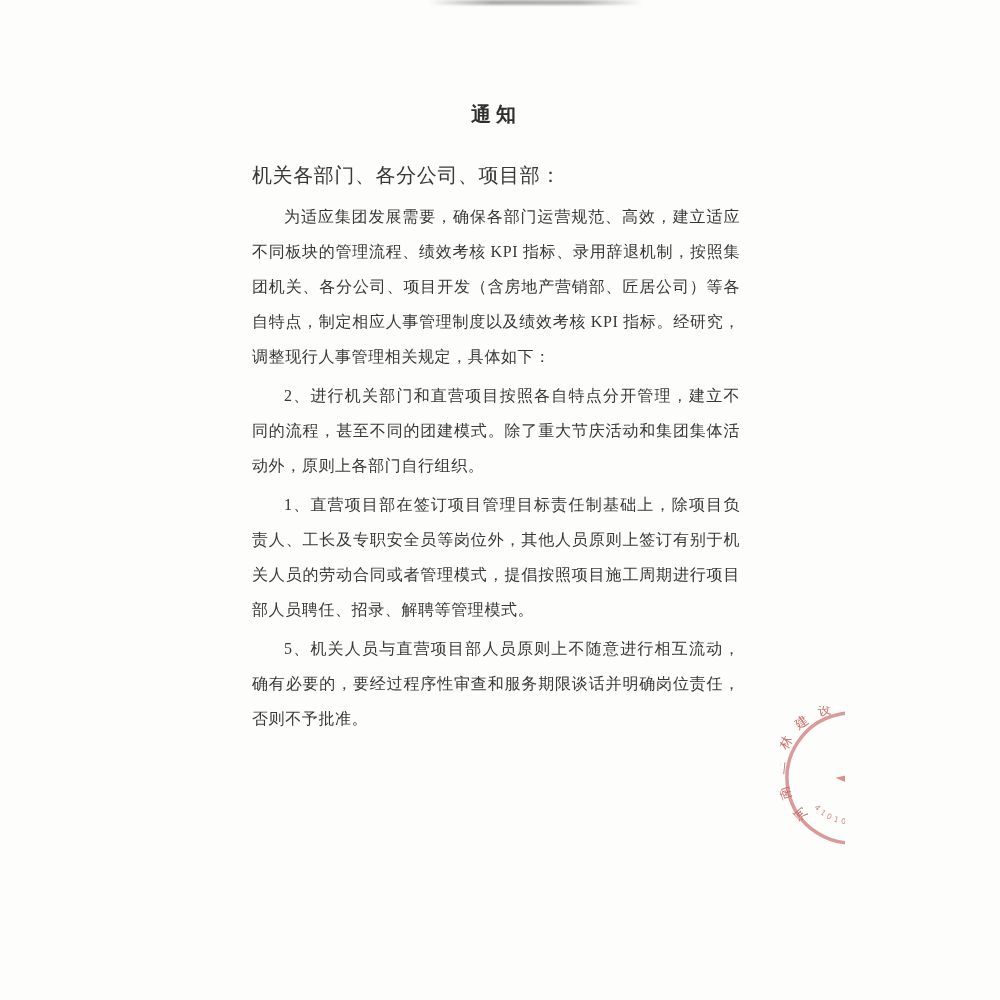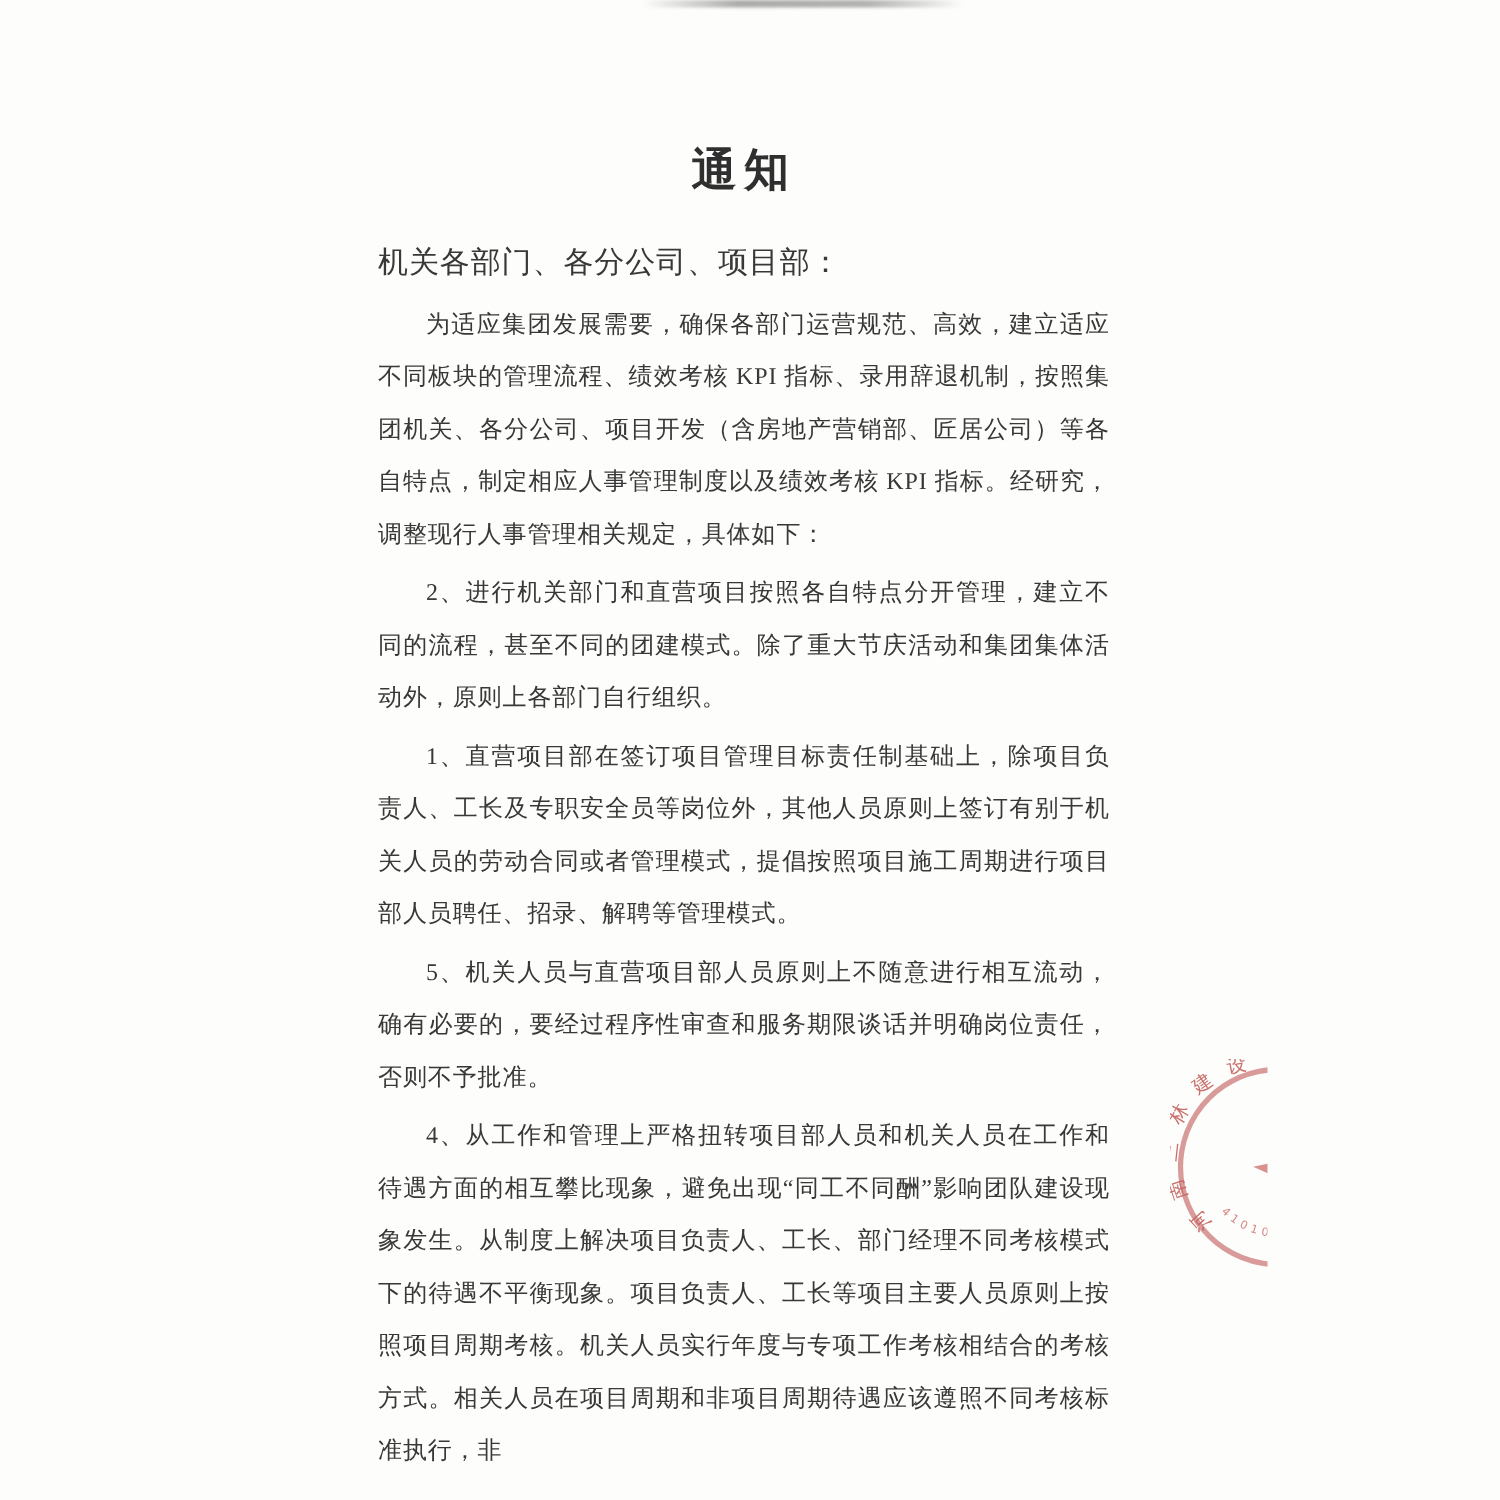--- a/index.html
+++ b/index.html
@@ -16,21 +16,21 @@
     background:linear-gradient(90deg,rgba(120,120,120,0) 0%,rgba(105,105,105,.55) 30%,rgba(105,105,105,.5) 70%,rgba(120,120,120,0) 100%);
     filter:blur(1px);
   }
   .doc{
     position:absolute;left:252px;top:92px;width:488px;
     color:#383838;
   }
   .title{
     margin:0 0 22px 0;
     text-align:center;
-    font-size:30px;line-height:44px;font-weight:600;
+    font-size:20px;line-height:44px;font-weight:600;
     letter-spacing:5px;color:#2f2f2f;
   }
   .salutation{
     margin:0 0 6px 0;
     font-size:20px;line-height:35px;letter-spacing:.6px;
   }
   p.body-par{
     margin:0;
     font-size:16px;line-height:35px;letter-spacing:.6px;
     text-align:justify;text-justify:inter-ideograph;
@@ -60,21 +60,20 @@
 
   <div class="doc">
     <h1 class="title">通知</h1>
 
     <p class="salutation">机关各部门、各分公司、项目部：</p>
 
     <p class="body-par">为适应集团发展需要，确保各部门运营规范、高效，建立适应不同板块的管理流程、绩效考核 KPI 指标、录用辞退机制，按照集团机关、各分公司、项目开发（含房地产营销部、匠居公司）等各自特点，制定相应人事管理制度以及绩效考核 KPI 指标。经研究，调整现行人事管理相关规定，具体如下：</p>
     <p class="body-par item">2、进行机关部门和直营项目按照各自特点分开管理，建立不同的流程，甚至不同的团建模式。除了重大节庆活动和集团集体活动外，原则上各部门自行组织。</p>
     <p class="body-par item">1、直营项目部在签订项目管理目标责任制基础上，除项目负责人、工长及专职安全员等岗位外，其他人员原则上签订有别于机关人员的劳动合同或者管理模式，提倡按照项目施工周期进行项目部人员聘任、招录、解聘等管理模式。</p>
     <p class="body-par item">5、机关人员与直营项目部人员原则上不随意进行相互流动，确有必要的，要经过程序性审查和服务期限谈话并明确岗位责任，否则不予批准。</p>
-    <p class="body-par item">4、从工作和管理上严格扭转项目部人员和机关人员在工作和待遇方面的相互攀比现象，避免出现“同工不同酬”影响团队建设现象发生。从制度上解决项目负责人、工长、部门经理不同考核模式下的待遇不平衡现象。项目负责人、工长等项目主要人员原则上按照项目周期考核。机关人员实行年度与专项工作考核相结合的考核方式。相关人员在项目周期和非项目周期待遇应该遵照不同考核标准执行，非</p>
   </div>
 
   <div class="seal-clip">
     <svg width="150" height="150" viewBox="0 0 150 150">
       <defs>
         <path id="sealNameArc" d="M 22,99 A 56,56 0 0 1 104,22" fill="none"></path>
         <path id="sealNumArc" d="M 26,88 A 50,50 0 0 0 118,88" fill="none"></path>
       </defs>
       <g transform="rotate(-12 72 72)">
         <circle class="seal-ring" cx="72" cy="72" r="65"></circle>

